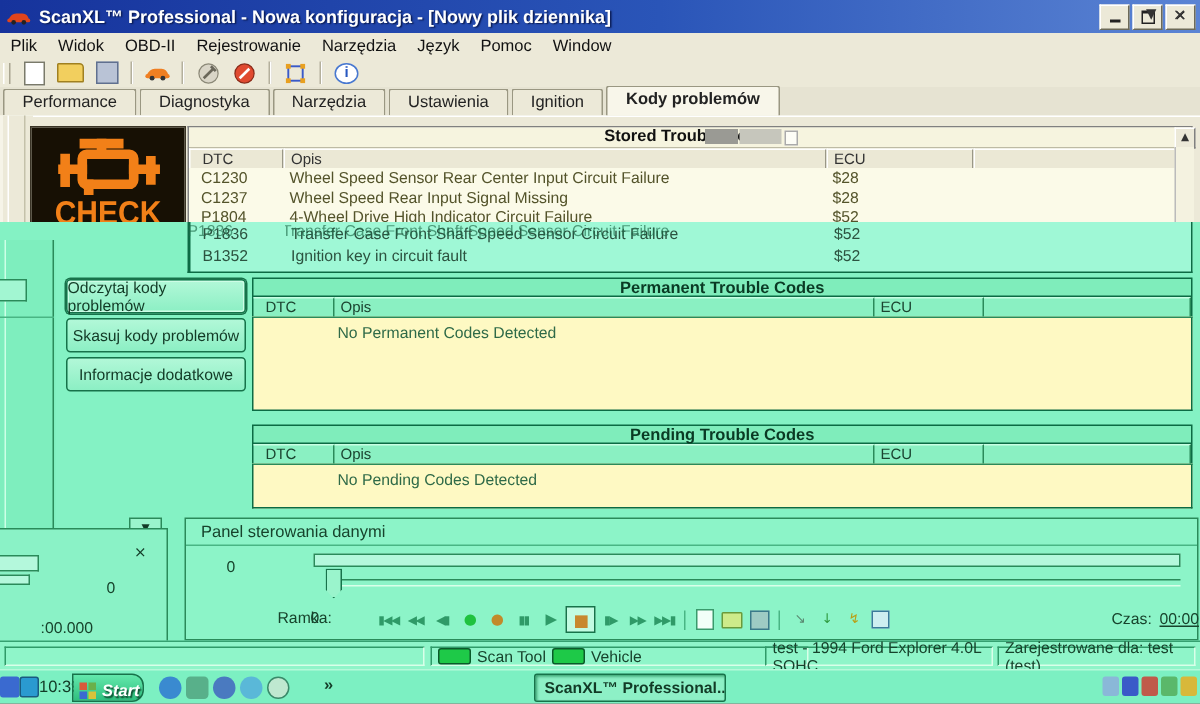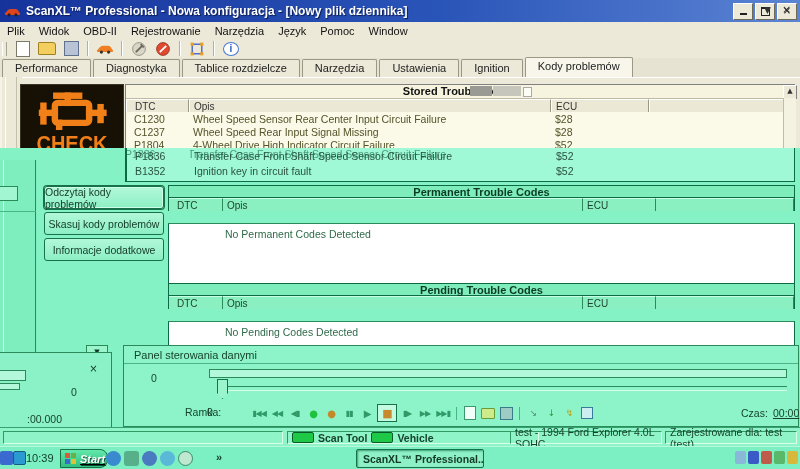--- a/index.html
+++ b/index.html
@@ -23,21 +23,21 @@
   .menubar{left:0;top:22px;width:800px;height:17px;background:#ece9d8;display:flex;align-items:center;}
   .menuitem{font-size:11px;color:#111;padding:1px 7px;}
   .toolbar{left:0;top:39px;width:800px;height:19px;background:#ece9d8;display:flex;align-items:center;}
   .grip{width:3px;height:14px;border-left:1px solid #fff;border-right:1px solid #a8a490;margin:0 4px 0 2px;}
   .tbico{width:22px;height:17px;display:flex;align-items:center;justify-content:center;margin:0 1px;}
   .tbsep{width:1px;height:15px;background:#b4b09c;border-right:1px solid #fff;margin:0 4px;}
   
   .tabrow{left:0;top:58px;width:800px;height:19px;background:#e6e3d2;display:flex;align-items:flex-end;}
   .tab{font-size:11px;color:#222;background:#ece9d8;border:1px solid #9a9782;border-bottom:none;
     border-radius:2px 2px 0 0;padding:2px 12px 2px 12px;height:13px;margin-left:2px;white-space:nowrap;}
-  .tab.active{background:#f8f6ea;font-weight:normal;height:15px;position:relative;z-index:2;}
+  .tab.active{background:#f8f6ea;font-weight:bold;height:15px;position:relative;z-index:2;}
   .tabctl{position:absolute;top:3px;width:15px;height:14px;text-align:center;font-size:9px;color:#333;
     font-family:"DejaVu Sans",sans-serif;line-height:14px;}
   
   .contentband{left:0;top:77px;width:800px;height:71px;background:#ece9d8;border-top:1px solid #fff;}
   .leftstrip{left:0;top:77px;width:20px;height:83px;background:#ece9d8;
     border-left:2px solid #f6f4e8;}
   .leftstrip .l1{position:absolute;left:3px;top:0;width:1px;height:100%;background:#fff;}
   .leftstrip .l2{position:absolute;left:14px;top:0;width:1px;height:100%;background:#c4c1aa;}
   .checkbox{left:20px;top:84px;width:102px;height:76px;
     background:linear-gradient(180deg,#171004 0,#171004 64px,#14402a 64px,#14402a 100%);
@@ -83,22 +83,22 @@
     border:1px solid #17724a;border-radius:3px;font-size:10.5px;color:#123a26;
     display:flex;align-items:center;justify-content:center;box-shadow:inset 0 0 0 1px #d9ffe f0;}
   .sidebtn.focus{box-shadow:0 0 0 1px #17724a, inset 0 0 0 1px #cdfde6;}
   
   .gsec-h{height:13px;background:#7fedbb;border:1px solid #0c6b44;box-sizing:border-box;
     text-align:center;font-size:11px;font-weight:bold;color:#0a3a24;line-height:12px;}
   .gsec-cols{display:flex;height:13px;background:#8af0c2;border-left:1px solid #0c6b44;
     border-right:1px solid #0c6b44;box-sizing:border-box;font-size:10px;color:#1b4430;}
   .gcell{border-right:1px solid #2a8a5a;border-top:1px solid #c8ffe4;box-sizing:border-box;
     display:flex;align-items:center;padding-left:6px;}
-  .gbody{background:#ffffff;border:1px solid #0c6b44;border-top:1px solid #2a8a5a;box-sizing:border-box;
-    font-size:10.5px;color:#2f6a48;margin-top:12px;}
+  .gbody{background:#fef9c3;border:1px solid #0c6b44;border-top:1px solid #2a8a5a;box-sizing:border-box;
+    font-size:10.5px;color:#2f6a48;}
   .p1{width:54px;padding-left:8px;box-sizing:border-box;}
   .p2{width:360px;padding-left:4px;box-sizing:border-box;}
   .p3{width:73px;padding-left:4px;box-sizing:border-box;}
   .p4{flex:1;}
   
   .dpanel{left:123px;top:345px;width:676px;height:82px;border:1px solid #2a8a5a;background:#8cf4c8;box-sizing:border-box;}
   .dpanel-title{position:absolute;left:10px;top:3px;font-size:11px;color:#17432c;}
   .dpanel-line{position:absolute;left:0;top:17px;width:100%;height:1px;background:#49b584;}
   .track{position:absolute;left:85px;top:23px;width:578px;height:9px;background:#b4f8dc;
     border:1px solid #2a8a5a;box-sizing:border-box;}
@@ -130,23 +130,23 @@
     font-size:7px;text-align:center;line-height:12px;color:#123a26;font-family:"DejaVu Sans",sans-serif;}
   
   .statusbar{left:0;top:427px;width:800px;height:19px;background:#8ff5c9;border-top:1px solid #35a070;}
   .sfield{position:absolute;top:3px;height:13px;border:1px solid;border-color:#2f9a68 #d9ffe9 #d9ffe9 #2f9a68;
     box-sizing:border-box;display:flex;align-items:center;font-size:10.5px;color:#17432c;}
   .led{width:20px;height:9px;background:#1ec948;border:1px solid #0a5a2a;border-radius:2px;margin:0 4px;}
   
   .taskbar{left:0;top:446px;width:800px;height:23px;background:#7cf0c2;border-top:1px solid #b6f9da;}
   .clock{position:absolute;left:26px;top:5px;font-size:11px;color:#123a26;}
   .trayico{position:absolute;top:4px;width:13px;height:14px;border-radius:2px;}
-  .startbtn{position:absolute;left:60px;top:2px;width:48px;height:19px;
+  .startbtn{position:absolute;left:48px;top:2px;width:48px;height:19px;
     background:linear-gradient(180deg,#63e8ac,#2fbf7e);border:1px solid #17724a;
-    border-radius:0 8px 8px 0;display:flex;align-items:center;box-sizing:border-box;text-decoration:underline;}
+    border-radius:0 8px 8px 0;display:flex;align-items:flex-end;box-sizing:border-box;}
   .startbtn .lbl{color:#fff;font-weight:bold;font-size:11px;font-style:italic;margin-left:3px;
     text-shadow:1px 1px 1px #0a4a2e;}
   .flag{width:12px;height:12px;margin-left:4px;display:grid;grid-template-columns:5px 5px;grid-template-rows:5px 5px;gap:1px;}
   .flag i{display:block;}
   .ql{position:absolute;top:4px;width:15px;height:15px;border-radius:3px;}
   .chev{position:absolute;left:216px;top:4px;font-size:11px;color:#123a26;font-weight:bold;}
   .tbtn{position:absolute;top:2px;height:19px;background:#a0f6d2;border:1px solid #2a9a66;
     border-radius:2px;display:flex;align-items:center;font-size:10.5px;color:#123a26;box-sizing:border-box;
     white-space:nowrap;overflow:hidden;}
   .tbtn.pressed{background:#8df0c6;border-color:#17724a;font-weight:bold;
@@ -235,21 +235,20 @@
       </span>
     <span class="tbsep"></span>
     <span class="tbico">
       <span style="width:14px;height:12px;background:#fff;border:1px solid #4878d0;border-radius:50%;color:#2858c0;font-size:10px;font-weight:bold;text-align:center;line-height:12px;">i</span>
       </span>
   </div>
 
   <div class="abs tabrow">
     <span class="tab">Performance</span>
     <span class="tab">Diagnostyka</span>
-    <span class="tab">Tablice rozdzielcze</span>
     <span class="tab">Narzędzia</span>
     <span class="tab">Ustawienia</span>
     <span class="tab">Ignition</span>
     <span class="tab active">Kody problemów</span>
   </div>
   <span class="abs tabctl" style="left:760px;">▼</span>
   <span class="abs tabctl" style="left:779px;font-size:11px;">×</span>
 
   <div class="abs contentband"></div>
   <div class="abs leftstrip">
@@ -410,21 +409,21 @@
   <div class="abs lfrag">
     <span class="x">×</span>
     <span class="bar1"></span>
     <span class="bar2"></span>
     <span class="v">0</span>
     <span class="t">:00.000</span>
   </div>
 
   <div class="abs statusbar">
     <span class="sfield" style="left:3px;width:280px;"></span>
-    <span class="sfield" style="left:287px;width:252px;font-weight:bold;text-align:right;">
+    <span class="sfield" style="left:287px;width:252px;font-weight:normal;text-align:right;">
       <span class="led"></span>
       <span>Scan Tool</span>
       <span class="led"></span>
       <span>Vehicle</span>
     </span>
     <span class="sfield" style="left:510px;width:152px;padding-left:4px;">test - 1994 Ford Explorer 4.0L SOHC</span>
     <span class="sfield" style="left:665px;width:132px;padding-left:4px;">Zarejestrowane dla: test (test)</span>
   </div>
 
   <div class="abs taskbar">

